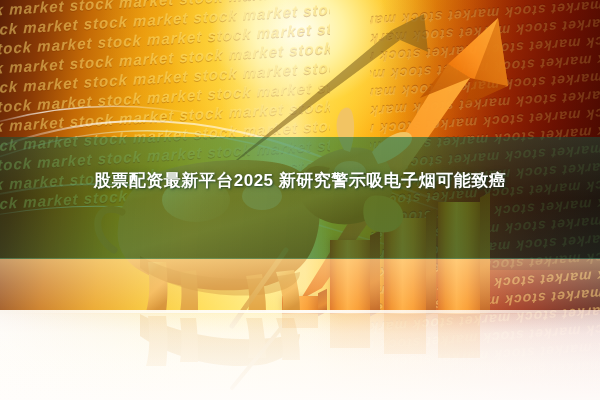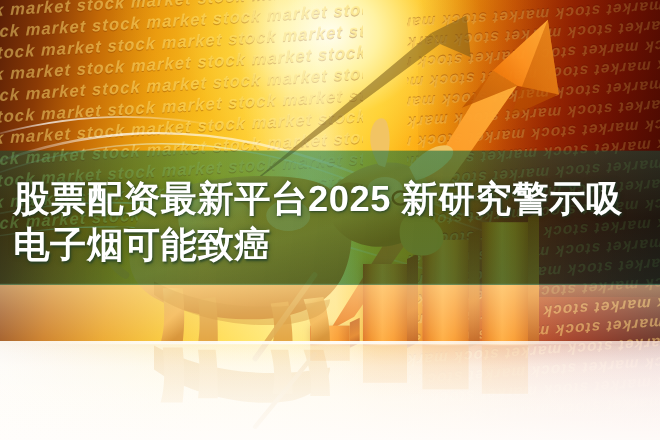--- a/index.html
+++ b/index.html
@@ -202,22 +202,23 @@
         rgba(255,250,240,0.12) 45%,
         rgba(255,252,250,0.05) 100%);
   }
 
   
   #headline {
     position: absolute;
     left: 0;
     top: 160px;
     width: 600px;
+    text-align: center;
     color: #ffffff;
-    font-size: 33px;
+    font-size: 17px;
     font-weight: bold;
     line-height: 42px;
     letter-spacing: 0.5px;
     text-shadow:
        1px 1px 2px rgba(30,60,40,0.75),
        0 0 6px rgba(20,50,35,0.40);
     padding: 0 12px;
     box-sizing: border-box;
     z-index: 40;
   }

